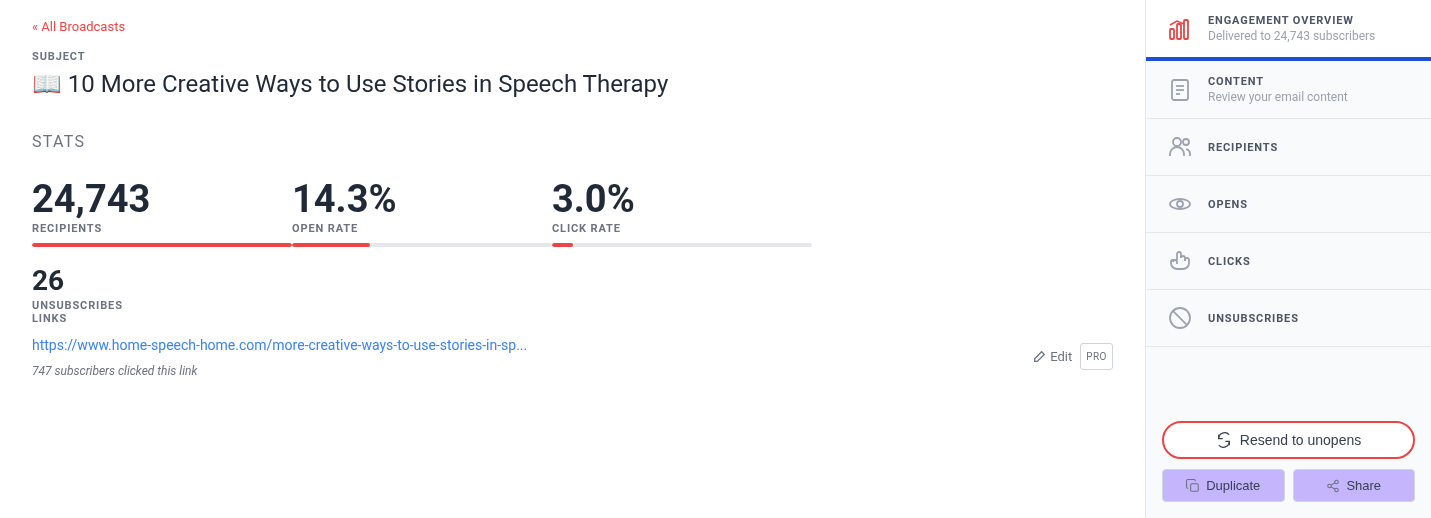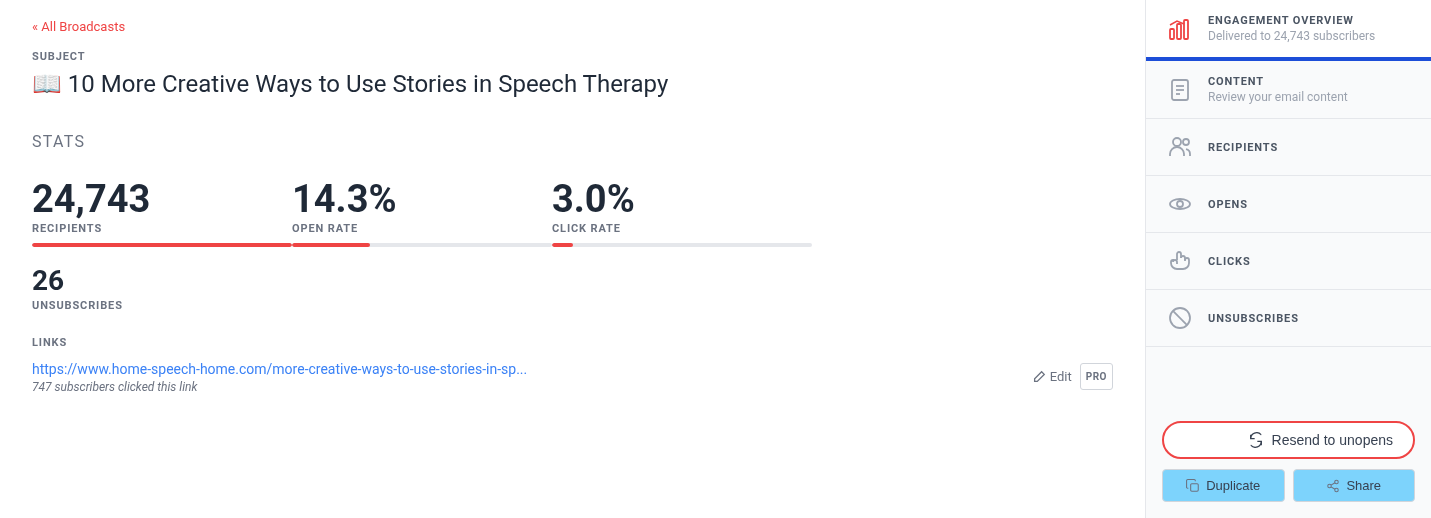--- a/index.html
+++ b/index.html
@@ -84,21 +84,20 @@
       overflow: hidden;
     }
 
     .progress-bar-fill {
       height: 100%;
       background: #ef4444;
       border-radius: 2px;
     }
 
     .unsubscribes-section {
-      margin-bottom: 24px;
     }
 
     .unsub-value {
       font-size: 28px;
       font-weight: 700;
       color: #1f2937;
       line-height: 1;
     }
 
     .unsub-label {
@@ -130,21 +129,21 @@
     .link-url {
       color: #3b82f6;
       font-size: 14px;
       text-decoration: none;
     }
 
     .link-meta {
       font-size: 12px;
       color: #6b7280;
       font-style: italic;
-      margin-top: 2px;
+      margin-top: 10px;
     }
 
     .link-actions {
       display: flex;
       align-items: center;
       gap: 8px;
     }
 
     .edit-link {
       display: flex;
@@ -159,21 +158,21 @@
     .edit-icon-svg {
       width: 14px;
       height: 14px;
     }
 
     .pro-badge {
       background: #fff;
       border: 1px solid #d1d5db;
       border-radius: 3px;
       font-size: 10px;
-      font-weight: 700;
+      font-weight: 400;
       color: #6b7280;
       padding: 7px 5px;
       letter-spacing: 0.05em;
     }
 
     
     .sidebar {
       width: 285px;
       background: #f9fafb;
       display: flex;
@@ -232,21 +231,21 @@
       margin-top: auto;
       padding: 16px 16px;
       display: flex;
       flex-direction: column;
       gap: 10px;
     }
 
     .resend-btn {
       display: flex;
       align-items: center;
-      justify-content: flex-end;
+      justify-content: center;
       gap: 8px;
       border: 2px solid #ef4444;
       border-radius: 24px;
       padding: 9px 20px;
       background: #fff;
       color: #374151;
       font-size: 14px;
       font-weight: 500;
       cursor: pointer;
       width: 100%;
@@ -259,21 +258,21 @@
 
     .action-btn {
       flex: 1;
       display: flex;
       align-items: center;
       justify-content: center;
       gap: 6px;
       border: 1px solid #d1d5db;
       border-radius: 4px;
       padding: 8px 12px;
-      background: #7dd3fc;
+      background: #c4b5fd;
       color: #374151;
       font-size: 13px;
       font-weight: 500;
       cursor: pointer;
     }
   </style>
 </head>
 <body>
 
 <div class="main-content">

